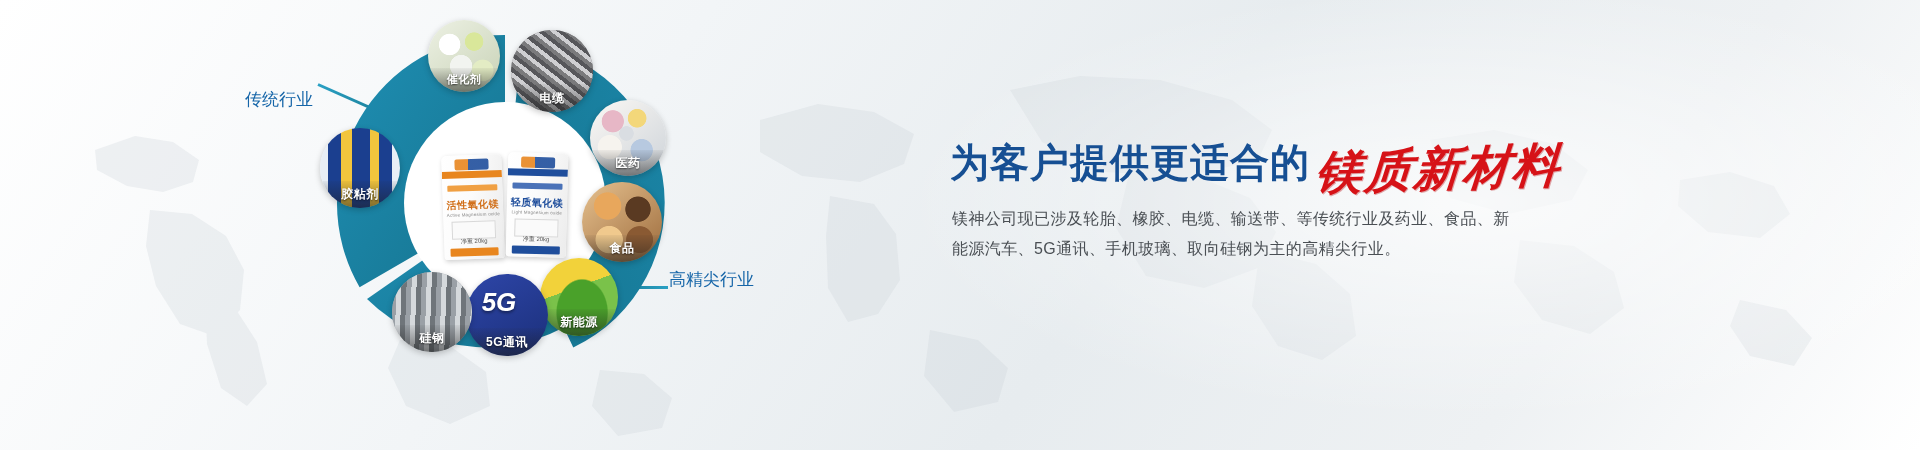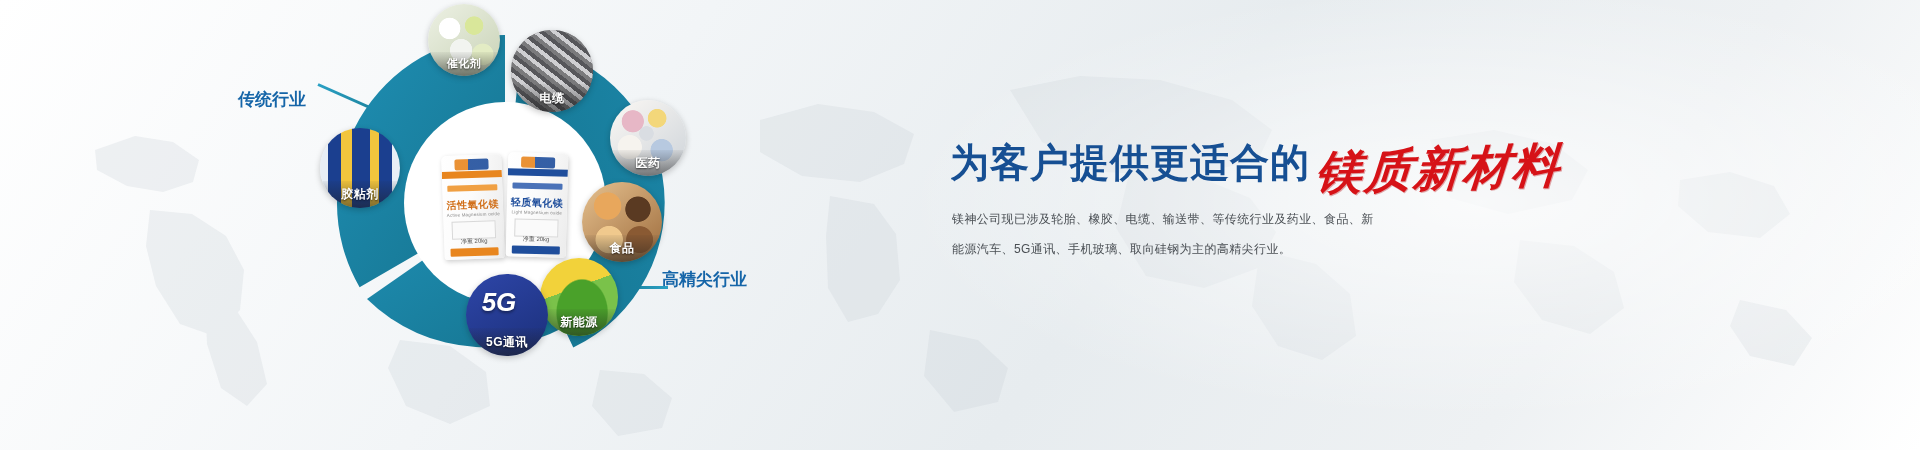--- a/index.html
+++ b/index.html
@@ -73,38 +73,38 @@
   .bubble .cap {
     position: absolute; left: 0; right: 0; bottom: 0; height: 34%;
     background: linear-gradient(180deg, rgba(40,40,40,.05), rgba(30,30,30,.55));
     color: #fff; font-size: 12px; font-weight: 700;
     display: flex; align-items: center; justify-content: center;
     text-shadow: 0 1px 2px rgba(0,0,0,.65); letter-spacing: .5px;
   }
   .bubble.sm .cap { font-size: 11px; }
 
   
-  .side-label { position: absolute; font-size: 17px; font-weight: 700; color: #1565a8; white-space: nowrap; }
+  .side-label { position: absolute; font-size: 17px; font-weight: 400; color: #1565a8; white-space: nowrap; margin-left: 7px; }
   .lead { position: absolute; background: #1f8fb4; }
 
   
   .copy { position: absolute; left: 950px; top: 8px; width: 820px; height: 450px; }
   .headline { position: absolute; left: 0; top: 128px; display: flex; align-items: flex-end; gap: 6px; }
   .headline .blue {
     font-size: 39px; font-weight: 700; color: #164f93; letter-spacing: 1px;
     font-family: "Liberation Sans", "DejaVu Sans", sans-serif;
   }
   .headline .red {
     font-size: 47px; font-weight: 700; color: #d61217; letter-spacing: 2px;
     font-family: "DejaVu Serif", "Liberation Serif", serif;
     font-style: italic; transform: skewX(-6deg) rotate(-2deg); line-height: .92;
     text-shadow: 1px 1px 0 rgba(180,10,14,.35);
   }
   .para { position: absolute; left: 2px; top: 196px; width: 640px;
-          font-size: 12px; line-height: 30px; color: #4a4f54; letter-spacing: .4px; }
+          font-size: 16px; line-height: 30px; color: #4a4f54; letter-spacing: .4px; }
   .para p { margin: 0; }
 </style>
 </head>
 <body>
 
 <div class="worldmap">
   <svg viewBox="0 0 1920 450" preserveAspectRatio="none" aria-hidden="true">
     <g fill="#c9d0d6" opacity=".55">
       <path d="M95 150 l40-14 38 6 26 18 -6 22 -30 10 -36 -6 -30 -16z"></path>
       <path d="M150 210 l42 4 34 22 18 34 -4 40 -26 26 -34 -12 -24 -38 -10 -40z"></path>
@@ -177,38 +177,38 @@
         <div class="title">轻质氧化镁</div>
         <div class="subtitle">Light Magnesium oxide</div>
         <div class="spec"></div>
         <div class="net">净重 20kg</div>
         <div class="foot"></div>
       </div>
     </div>
   </div>
 
 
-  <div class="bubble sm" style="left:428px; top:4px; width:72px; height:72px;">
+  <div class="bubble sm" style="left:428px; top:20px; width:72px; height:72px;">
     <div class="photo" style="background:
            radial-gradient(circle at 30% 34%, #ffffff 0 15%, rgba(255,255,255,0) 16%),
            radial-gradient(circle at 64% 30%, #d9e79a 0 13%, rgba(0,0,0,0) 14%),
            radial-gradient(circle at 46% 64%, #f2f4f0 0 18%, rgba(0,0,0,0) 19%),
            radial-gradient(circle at 76% 70%, #e3ecc4 0 14%, rgba(0,0,0,0) 15%),
            linear-gradient(140deg,#edf1e4,#c8d2b6);"></div>
     <div class="cap">催化剂</div>
   </div>
 
   <div class="bubble" style="left:511px; top:30px; width:82px; height:82px;">
     <div class="photo" style="background:
            repeating-linear-gradient(38deg,#7a7a7c 0 4px,#cfcfd2 4px 8px,#56565a 8px 12px),
            linear-gradient(120deg,#9a9a9d,#4d4d50);"></div>
     <div class="cap">电缆</div>
   </div>
 
-  <div class="bubble" style="left:610px; top:100px; width:76px; height:76px;">
+  <div class="bubble" style="left:590px; top:100px; width:76px; height:76px;">
     <div class="photo" style="background:
            radial-gradient(circle at 30% 28%, #e7b7c6 0 14%, rgba(0,0,0,0) 15%),
            radial-gradient(circle at 62% 24%, #f3d77a 0 12%, rgba(0,0,0,0) 13%),
            radial-gradient(circle at 26% 62%, #f6f3ee 0 16%, rgba(0,0,0,0) 17%),
            radial-gradient(circle at 68% 66%, #b7c9e0 0 15%, rgba(0,0,0,0) 16%),
            radial-gradient(circle at 48% 44%, #d9dde2 0 12%, rgba(0,0,0,0) 13%),
            linear-gradient(140deg,#fbf8f4,#cdd3d9);"></div>
     <div class="cap">医药</div>
   </div>
 
@@ -228,20 +228,26 @@
            linear-gradient(160deg,#f2d23a 0 40%, #7ac24a 40% 100%);"></div>
     <div class="cap">新能源</div>
   </div>
 
   <div class="bubble" style="left:466px; top:274px; width:82px; height:82px;">
     <div class="photo" style="background:linear-gradient(150deg,#2e46a8,#1b2f7a);"></div>
     <div style="position:absolute;left:0;right:16px;top:16%;text-align:center;color:#fff;font-size:26px;font-weight:700;font-style:italic;text-shadow:0 2px 3px rgba(0,0,0,.4);">5G</div>
     <div class="cap">5G通讯</div>
   </div>
 
+  <div class="bubble" style="left:392px; top:272px; width:80px; height:80px;">
+    <div class="photo" style="background:
+           repeating-linear-gradient(92deg,#9aa0a6 0 5px,#d5d9dc 5px 10px,#6f757a 10px 15px),
+           linear-gradient(120deg,#b6bcc1,#70767b);"></div>
+    <div class="cap">硅钢</div>
+  </div>
 
 
   <div class="bubble" style="left:320px; top:128px; width:80px; height:80px;">
     <div class="photo" style="background:
            linear-gradient(90deg, #e8eef5 0 10%, #1b3f8f 10% 26%, #f2c53d 26% 40%, #1b3f8f 40% 62%, #f2c53d 62% 74%, #1b3f8f 74% 90%, #e8eef5 90% 100%);"></div>
     <div class="cap">胶粘剂</div>
   </div>
 </div>
 
 <div class="copy">

